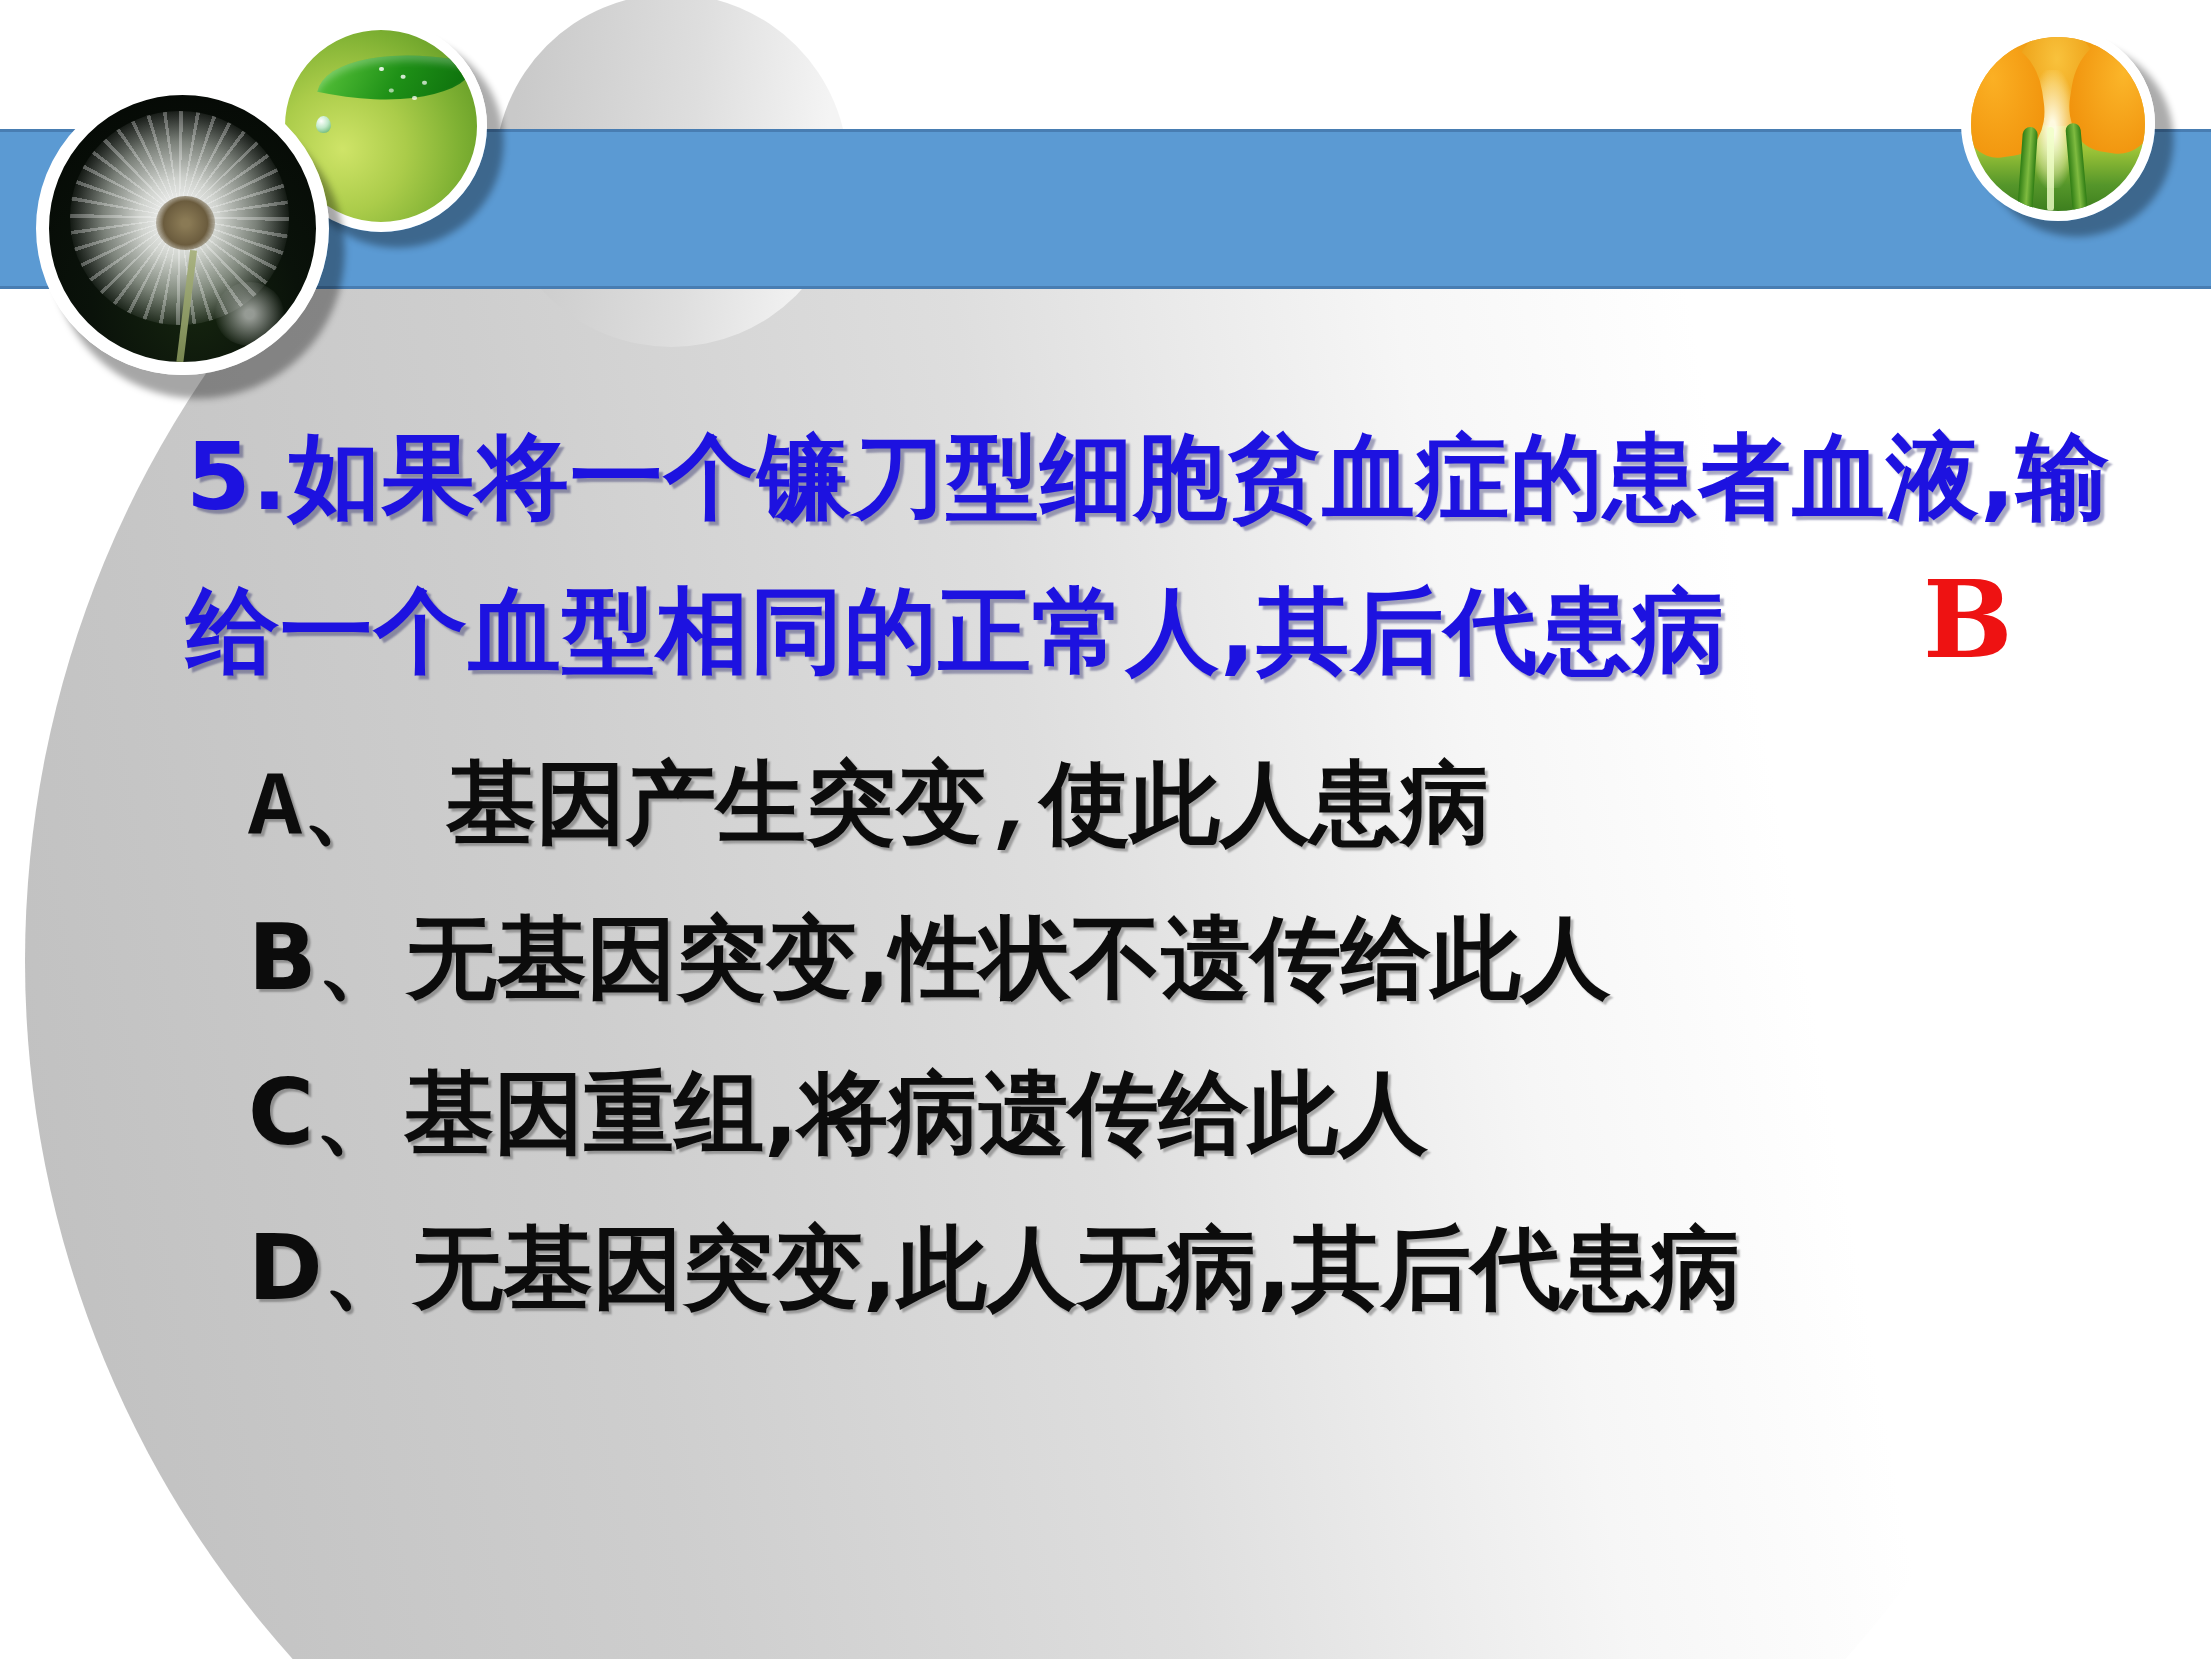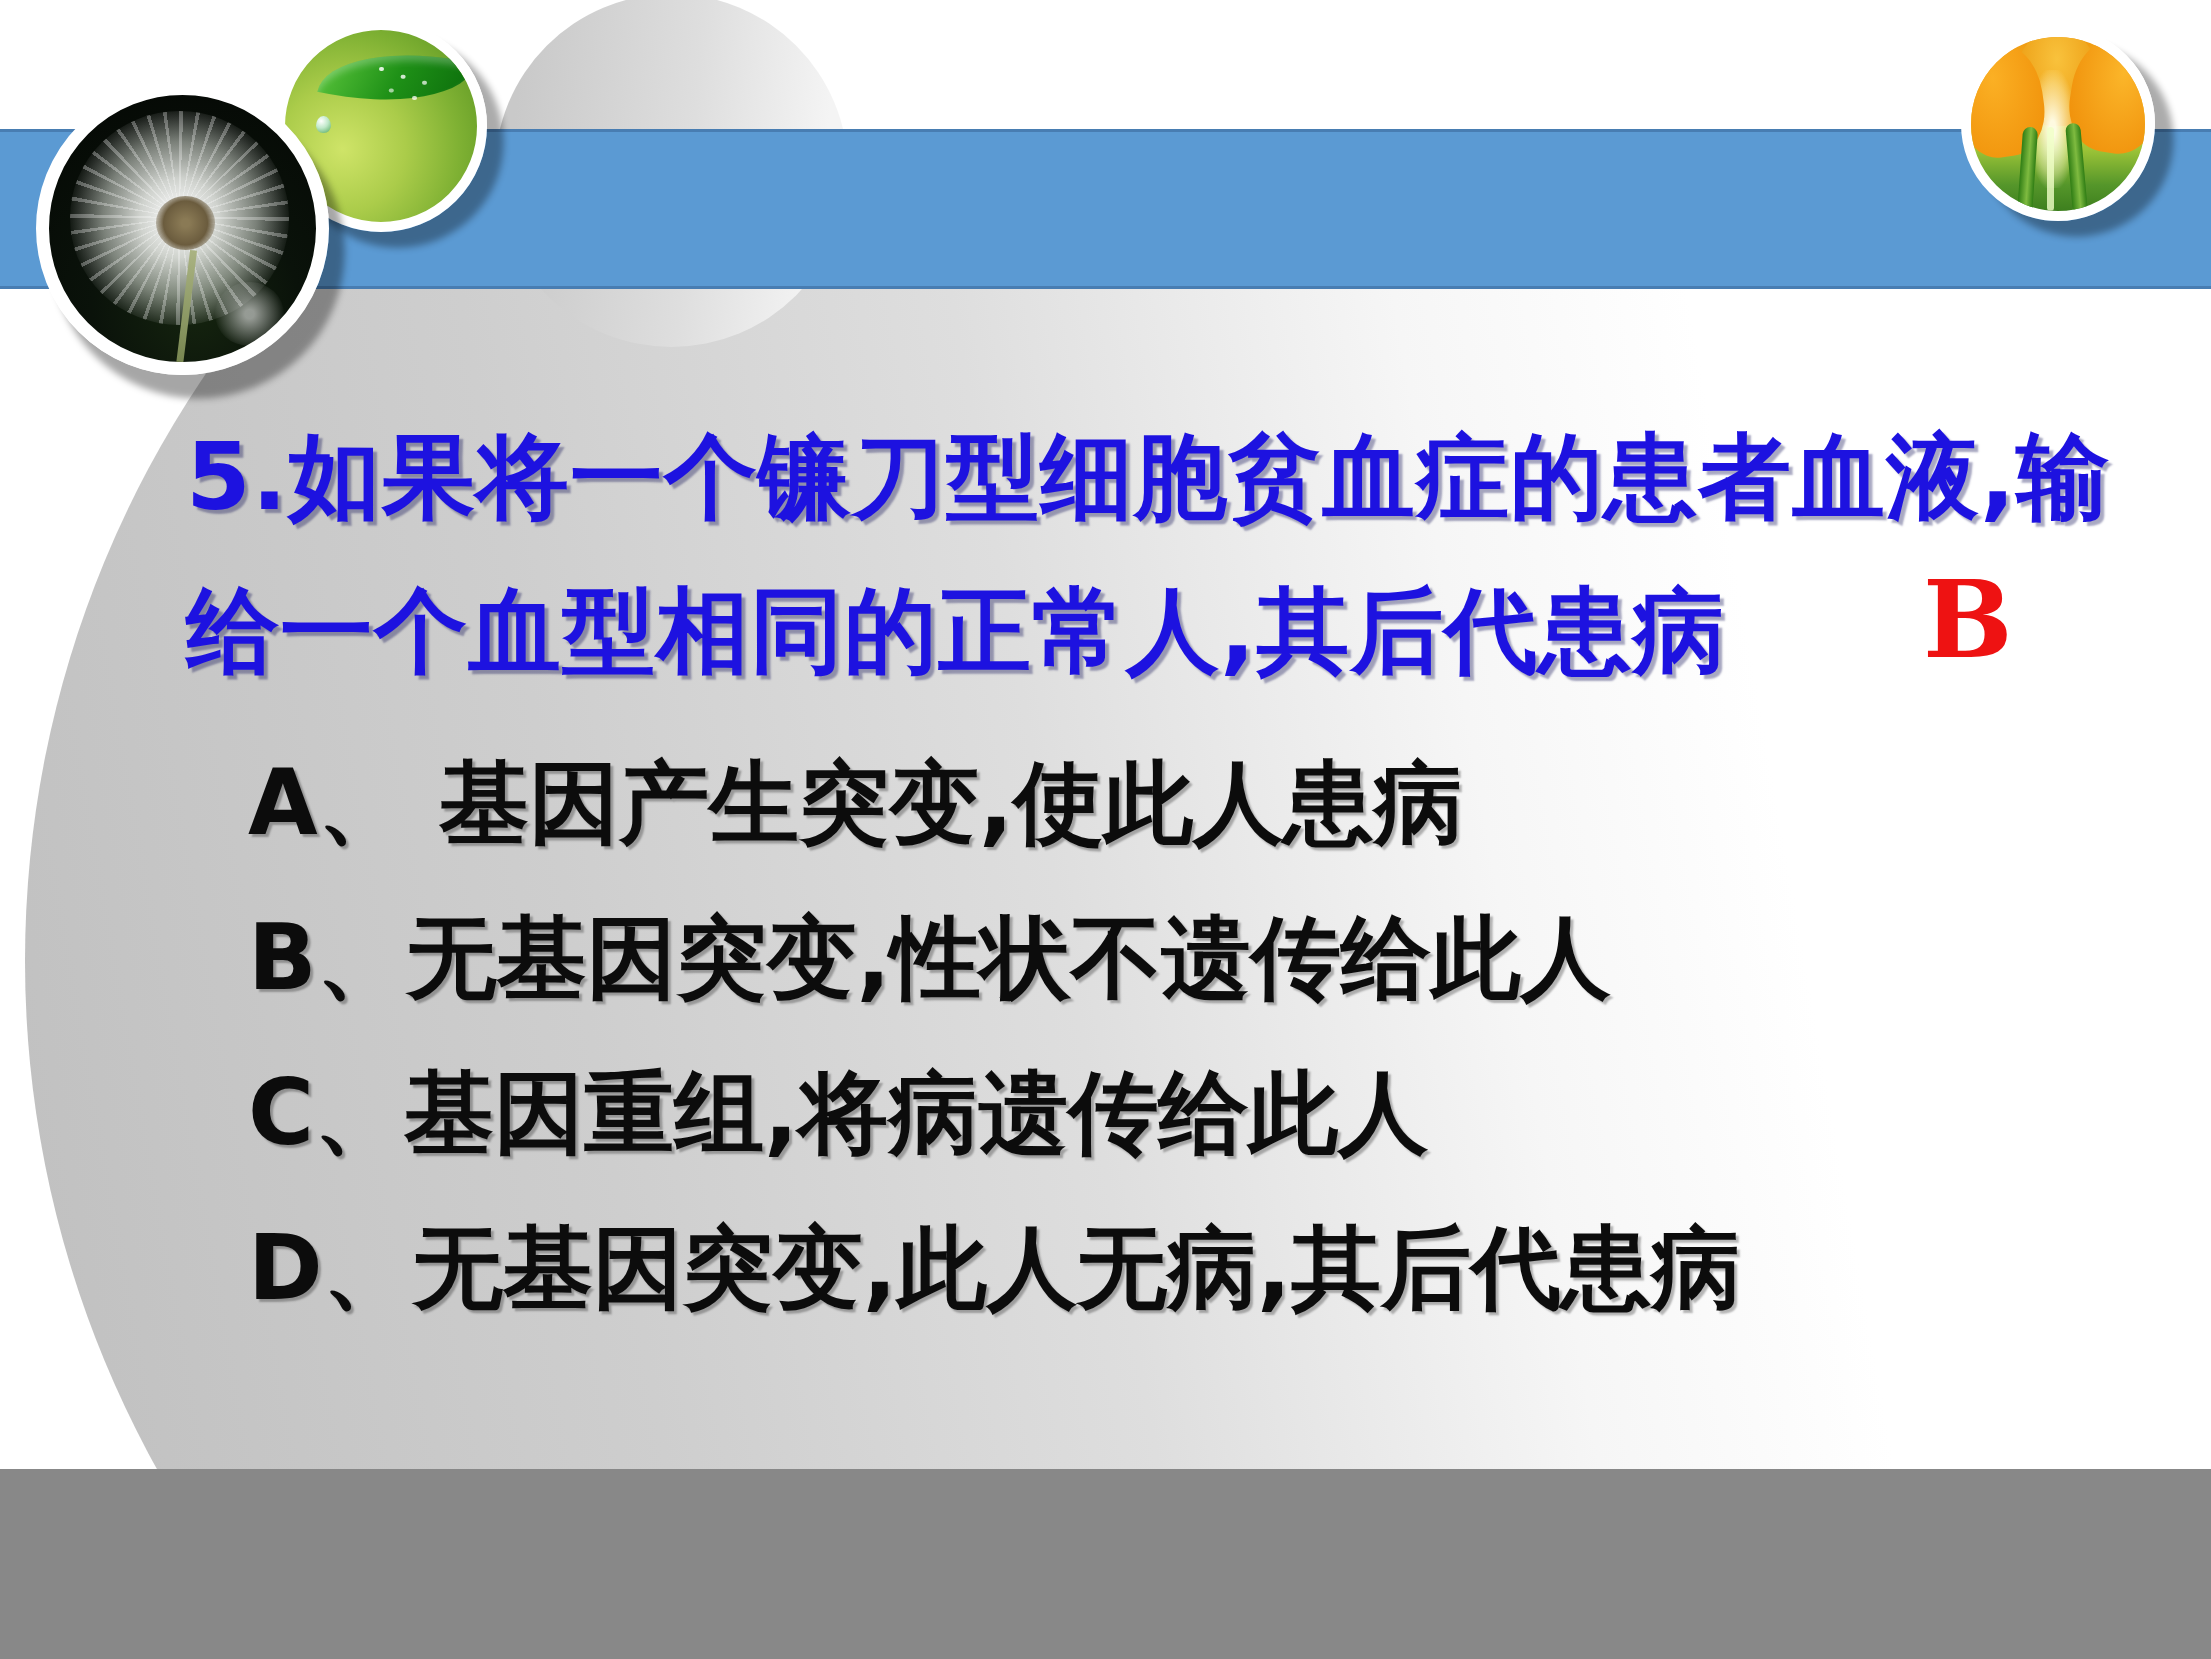--- a/index.html
+++ b/index.html
@@ -1,17 +1,17 @@
 <!DOCTYPE html>
 <html style="--band: #5B9AD3; --question_text: #1D12E0; --answer_text: #EE1212; --option_text: #0C0C0C;"><head>
 <meta charset="utf-8">
 <style>
   html,body{margin:0;padding:0;background:#888;}
   .slide{
-    position:relative;width:2211px;height:1469px;background:#ffffff;
+    position:relative;width:2211px;height:1659px;background:#ffffff;
     overflow:hidden;font-family:"DejaVu Sans",sans-serif;
   }
   
   .big-circle{
     position:absolute;left:24.5px;top:-83px;width:2088px;height:2088px;border-radius:50%;
     background:linear-gradient(80deg,#c1c1c1 6%,#cecece 30%,#dedede 50%,#f6f6f6 68%,#ffffff 80%);
   }
   .top-strip{position:absolute;left:0;top:0;width:2211px;height:129px;background:#ffffff;}
   .dome{
     position:absolute;left:495px;top:-5.9px;width:353px;height:353px;border-radius:50%;
@@ -104,21 +104,21 @@
   .answer-letter{
     position:absolute;left:1923px;top:557px;z-index:8;
     font-family:"DejaVu Serif",serif;font-weight:bold;font-size:106px;
     color:var(--answer_text,#ee1212);
   }
   .opt{
     position:absolute;left:248px;white-space:nowrap;font-weight:bold;
     font-size:90px;color:var(--option_text,#0c0c0c);
     text-shadow:2.9px 2.9px 2px rgba(0,0,0,.28);z-index:8;
   }
-  .opt-a{top:743px;}
+  .opt-a{top:743px;font-family:Liberation Mono, monospace;}
   .opt-b{top:898px;text-align:right;}
   .opt-c{top:1053px;}
   .opt-d{top:1208px;text-align:right;}
 </style>
 </head>
 <body>
 
 <div class="slide">
 
   <div class="big-circle"></div>

